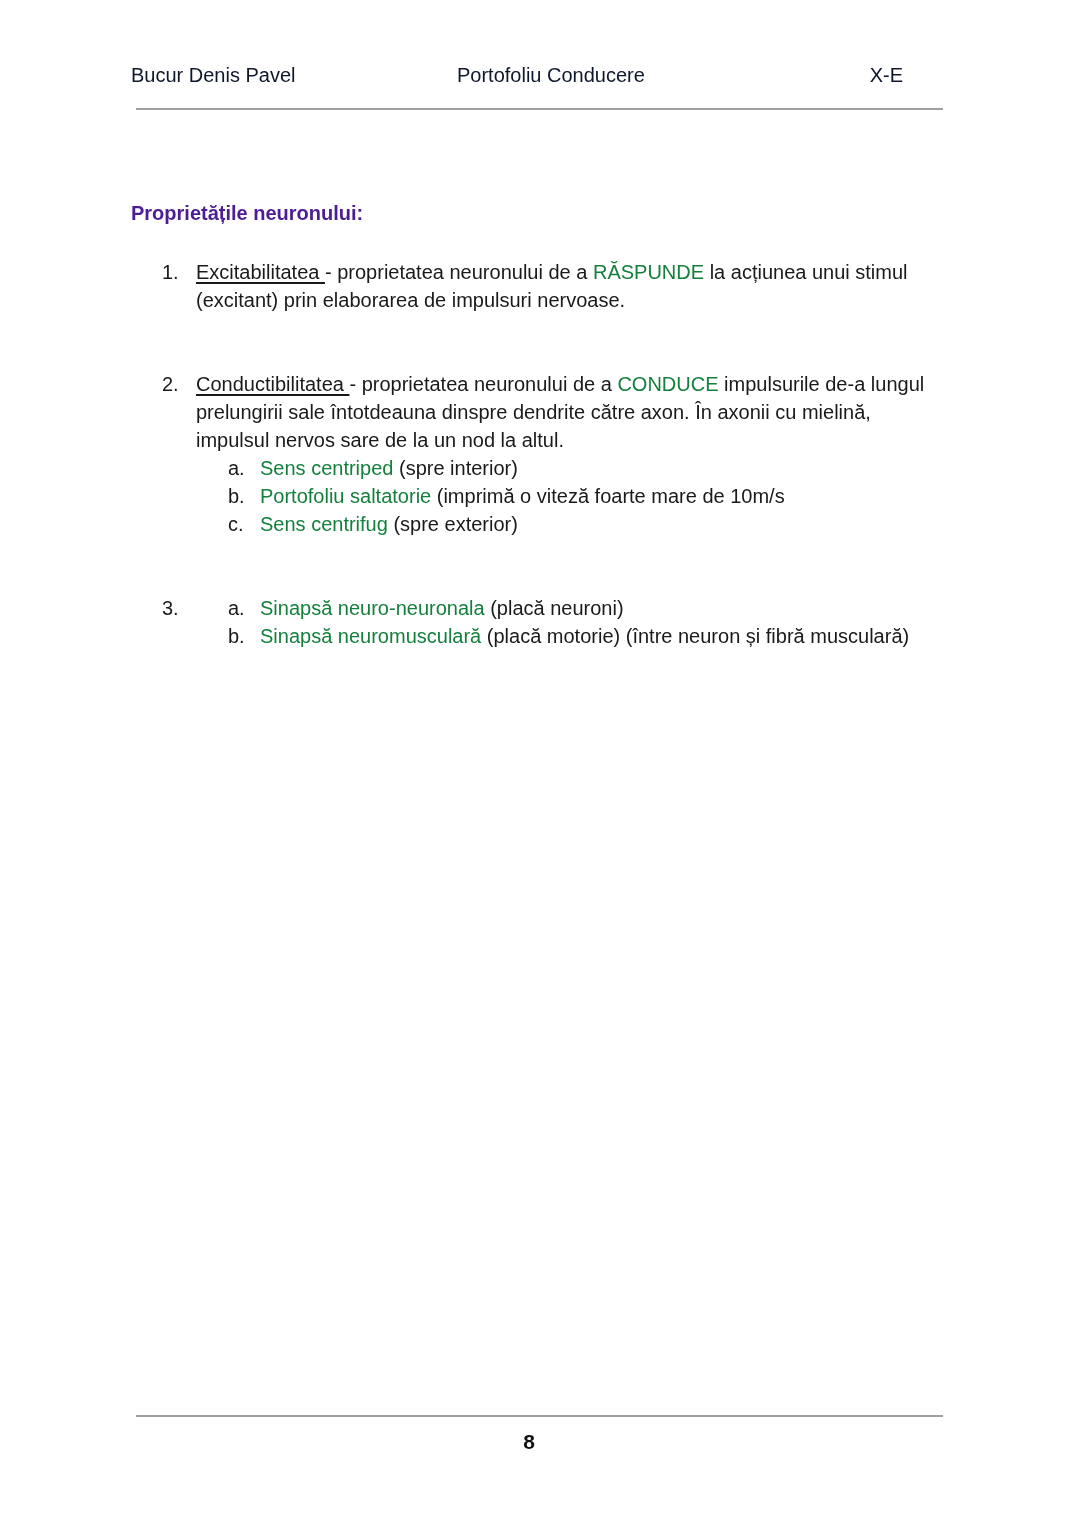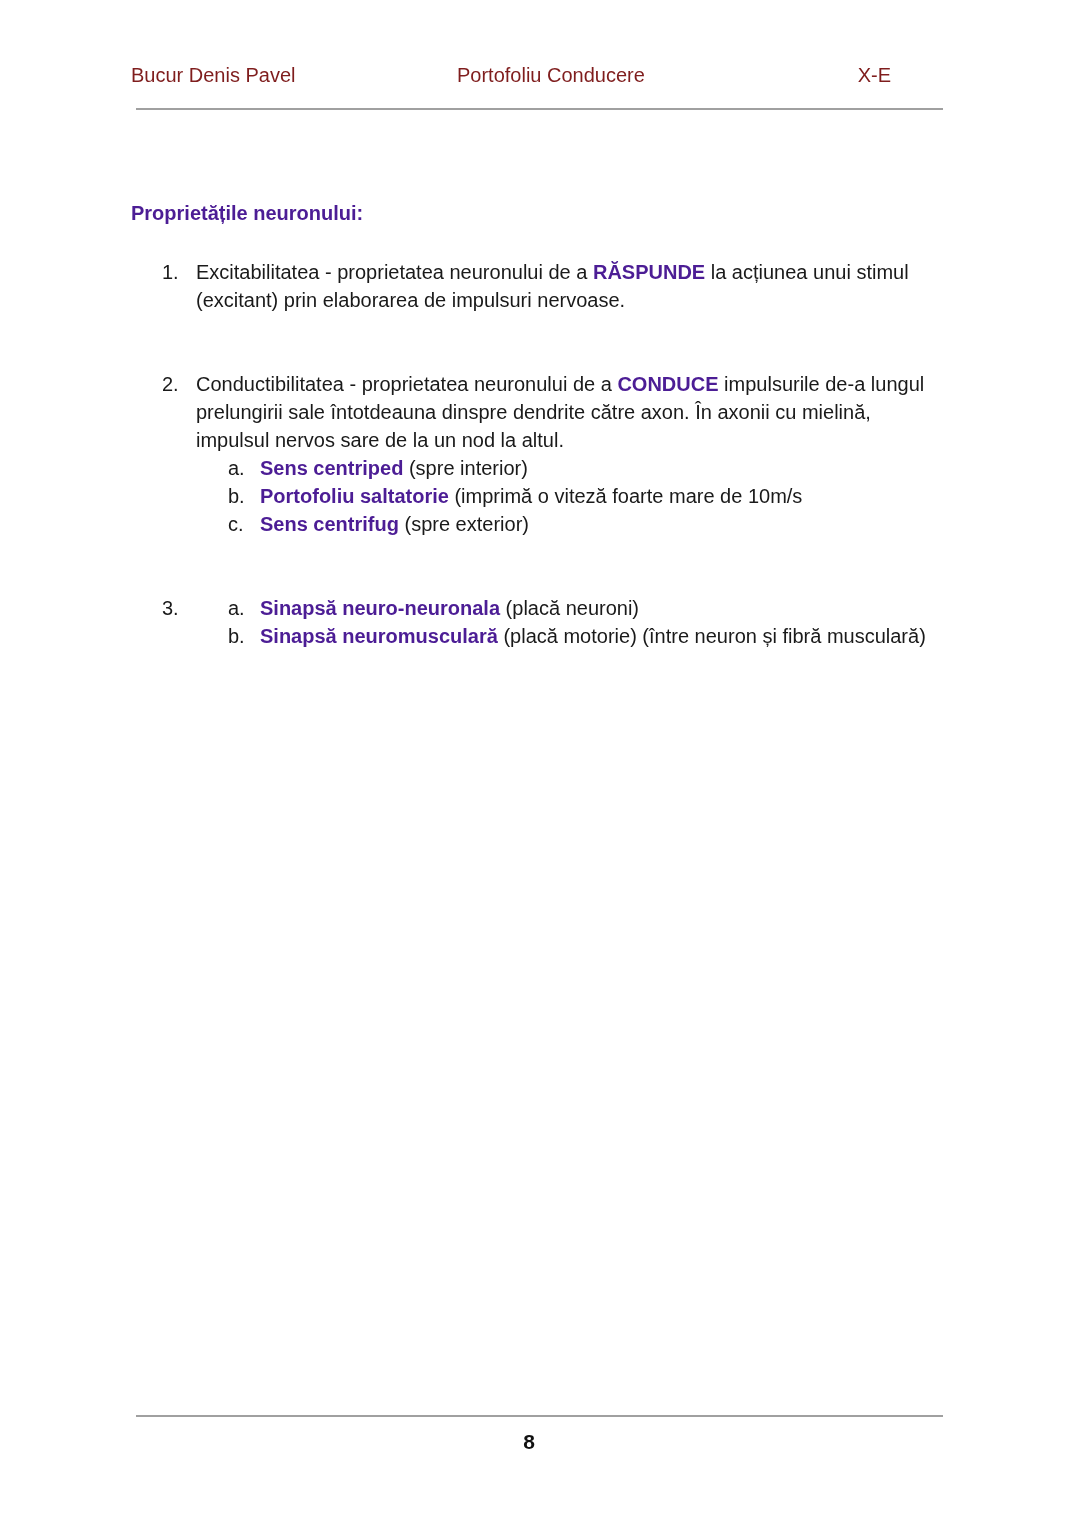--- a/index.html
+++ b/index.html
@@ -15,25 +15,25 @@
       font-family: "Liberation Sans", "DejaVu Sans", sans-serif;
       color: #1a1a1a;
     }
     .header {
       position: absolute;
       top: 64px;
       left: 131px;
       width: 772px;
       height: 30px;
       font-size: 20px;
-      color: #7f1d1d;
+      color: #0f172a;
     }
     .header .left { position: absolute; left: 0; top: 0; }
     .header .center { position: absolute; left: 326px; top: 0; }
-    .header .right { position: absolute; right: 12px; top: 0; margin-left: 32px; }
+    .header .right { position: absolute; right: 0; top: 0; margin-left: 32px; }
     .rule {
       position: absolute;
       left: 136px;
       width: 807px;
       height: 2px;
       background: #a0a0a0;
     }
     .rule.top { top: 108px; }
     .rule.bottom { top: 1415px; }
 
@@ -62,22 +62,22 @@
     }
     .item .num {
       position: absolute;
       left: 0;
       top: 0;
       width: 30px;
     }
     .item .body {
       margin-left: 34px;
     }
-    .u { text-underline-offset: 3px; margin-top: 39px; }
-    b { font-weight: bold; color: #4c1d95; }
+    .u { text-decoration: underline; text-underline-offset: 3px; margin-top: 39px; }
+    b { font-weight: normal; color: #15803d; }
     .sub {
       position: relative;
       margin-left: 66px;
       padding-left: 32px;
     }
     .sub .letter {
       position: absolute;
       left: 0;
       top: 0;
     }

